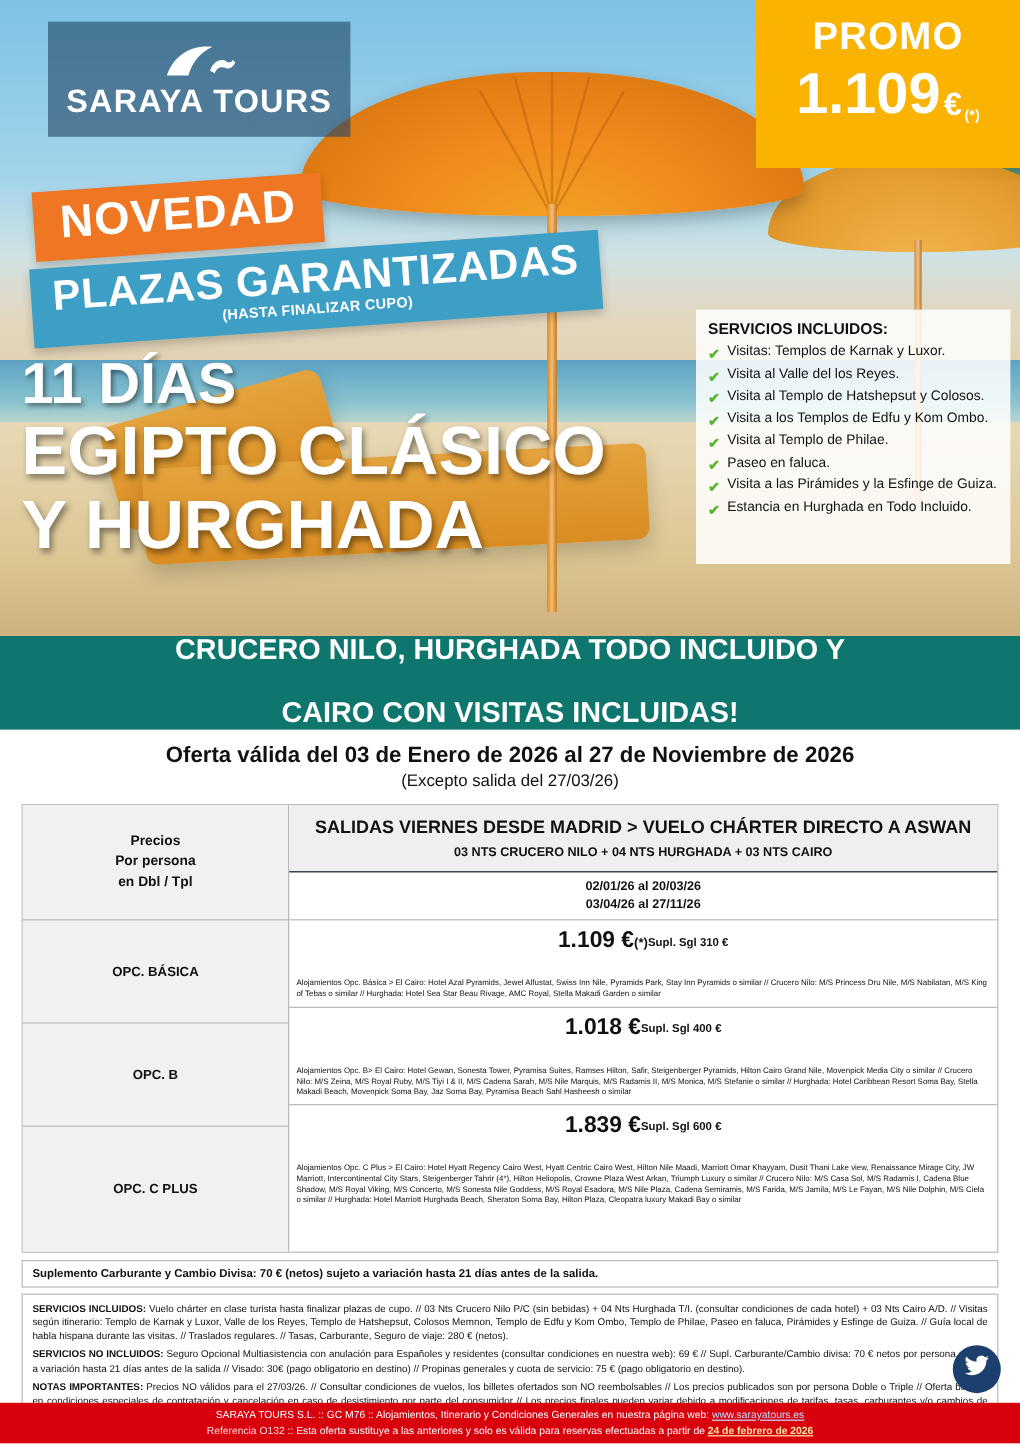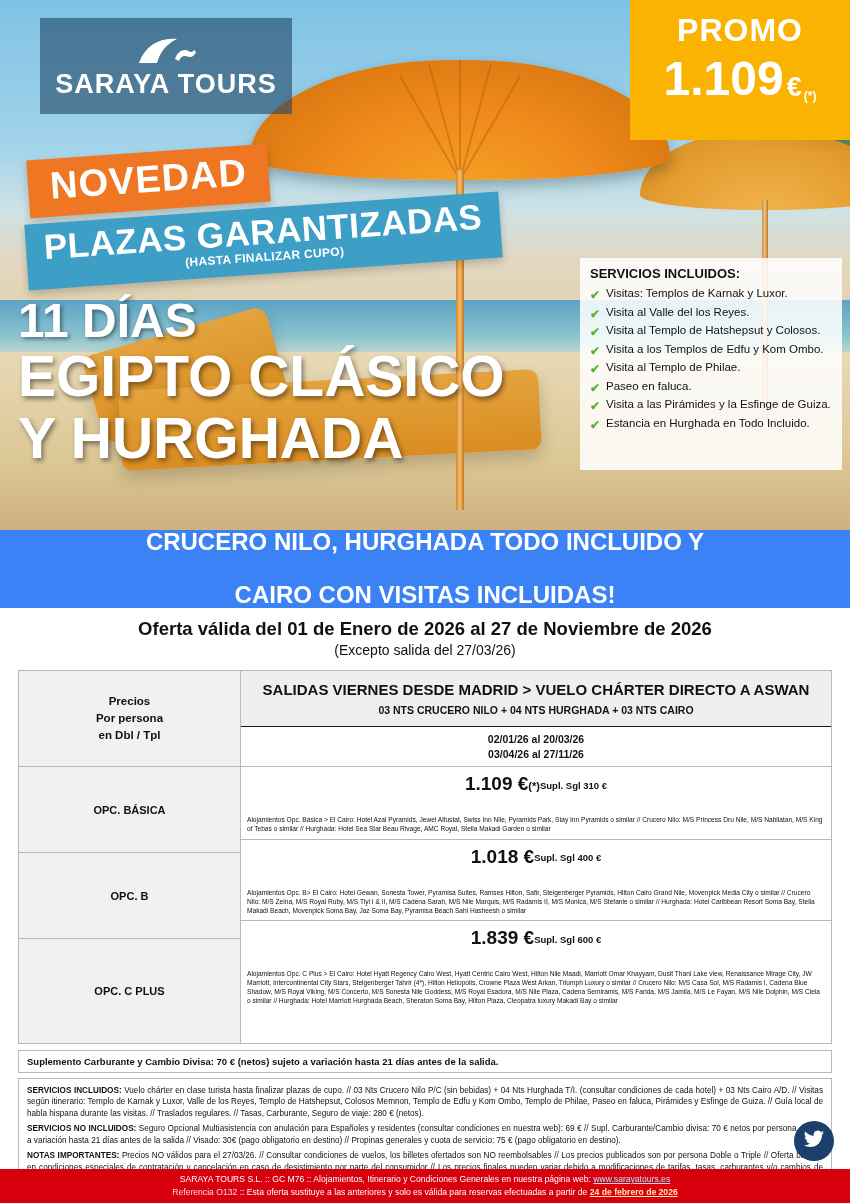--- a/index.html
+++ b/index.html
@@ -178,21 +178,21 @@
     margin-bottom: 5px; padding-left: 16px; position: relative;
   }
   .services li .check {
     position: absolute; left: 0; top: 1px;
     color: #5ab231; font-size: 12px; font-weight: bold;
   }
 
   
   .redband {
     width: 850px; height: 78px;
-    background: #3b82f6;
+    background: #0f766e;
     color: #fff;
     display: flex; flex-direction: column;
     justify-content: center;
     text-align: center;
     gap: 24px;
   }
   .redband div { font-size: 24px; font-weight: bold; line-height: 1.2; }
 
   
   .offer-head { text-align: center; padding: 10px 0 4px 0; }
@@ -371,21 +371,21 @@
     </ul>
   </div>
 </div>
 
 <div class="redband">
   <div>CRUCERO NILO, HURGHADA TODO INCLUIDO Y</div>
   <div>CAIRO CON VISITAS INCLUIDAS!</div>
 </div>
 
 <div class="offer-head">
-  <div class="main">Oferta válida del 01 de Enero de 2026 al 27 de Noviembre de 2026</div>
+  <div class="main">Oferta válida del 03 de Enero de 2026 al 27 de Noviembre de 2026</div>
   <div class="sub">(Excepto salida del 27/03/26)</div>
 </div>
 
 <div class="tbl">
   <div class="left">
     <div class="lcell h">
       <div>
         <div>Precios</div>
         <div>Por persona</div>
         <div>en Dbl / Tpl</div>

